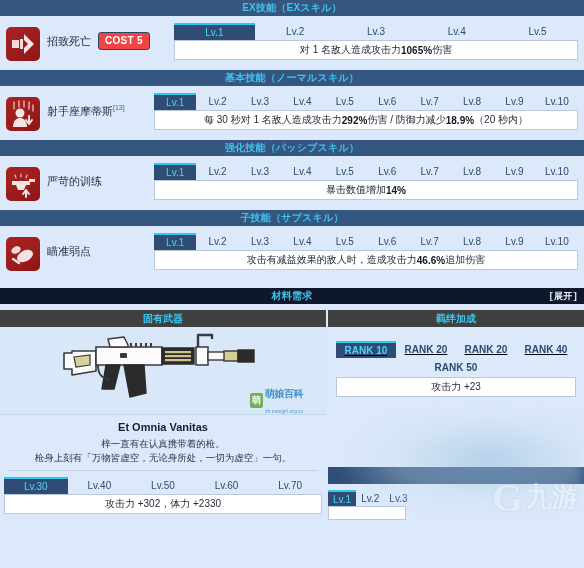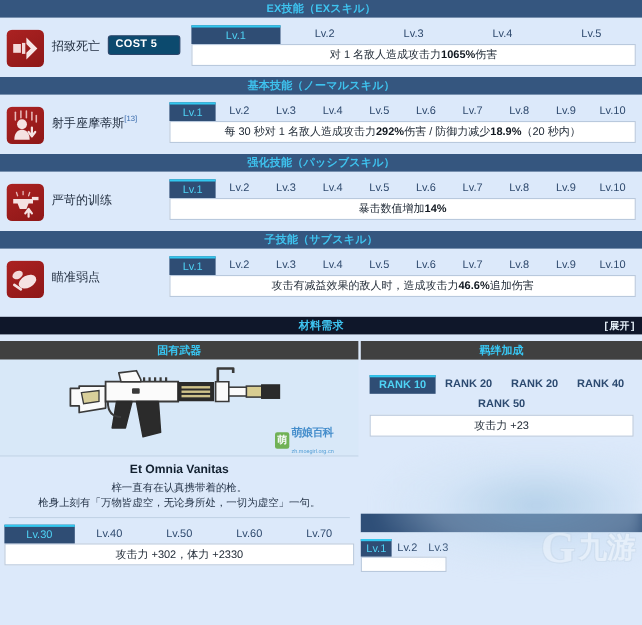--- a/index.html
+++ b/index.html
@@ -58,26 +58,26 @@
   }
   .sk-name .sup {
     font-size: 7px;
     vertical-align: super;
     color: #3366aa;
   }
   .cost-badge {
     display: inline-block;
     margin-left: 7px;
     margin-top: 9px;
-    background: #0c4a6e;
+    background: #ef4444;
     color: #ffffff;
     font-size: 10px;
     font-weight: bold;
     border-radius: 3px;
-    padding: 2px 20px 3px 6px;
+    padding: 2px 6px 3px 6px;
     border: 1px solid #2c4straight;
     border: 1px solid #2c456a;
     letter-spacing: .3px;
     white-space: nowrap;
   }
 
   .sk-spacer { flex: 1 1 auto; }
 
   
   .lv-area {
@@ -185,21 +185,21 @@
     font-size: 9.5px;
     color: #27364a;
     margin-top: 4px;
     line-height: 1.5;
   }
 
   .wlv-area { position: absolute; left: 4px; right: 4px; bottom: 6px; }
 
   
   .rank-area { padding: 14px 8px 0 8px; }
-  .rank-row1 { display: flex; height: 17px; }
+  .rank-row1 { display: flex; height: 17px; text-decoration: underline; }
   .rank-tab {
     font-size: 10px; font-weight: bold; color: #2c4a70;
     flex: 1 1 0; display: flex; align-items: center; justify-content: center;
     white-space: nowrap; cursor: pointer;
   }
   .rank-tab.active {
     background: #2f4d74; color: #4fd3f5;
     border-top: 2px solid #32c8ef;
   }
   .rank-row2 { display: flex; justify-content: center; height: 17px; margin-top: 1px; }

